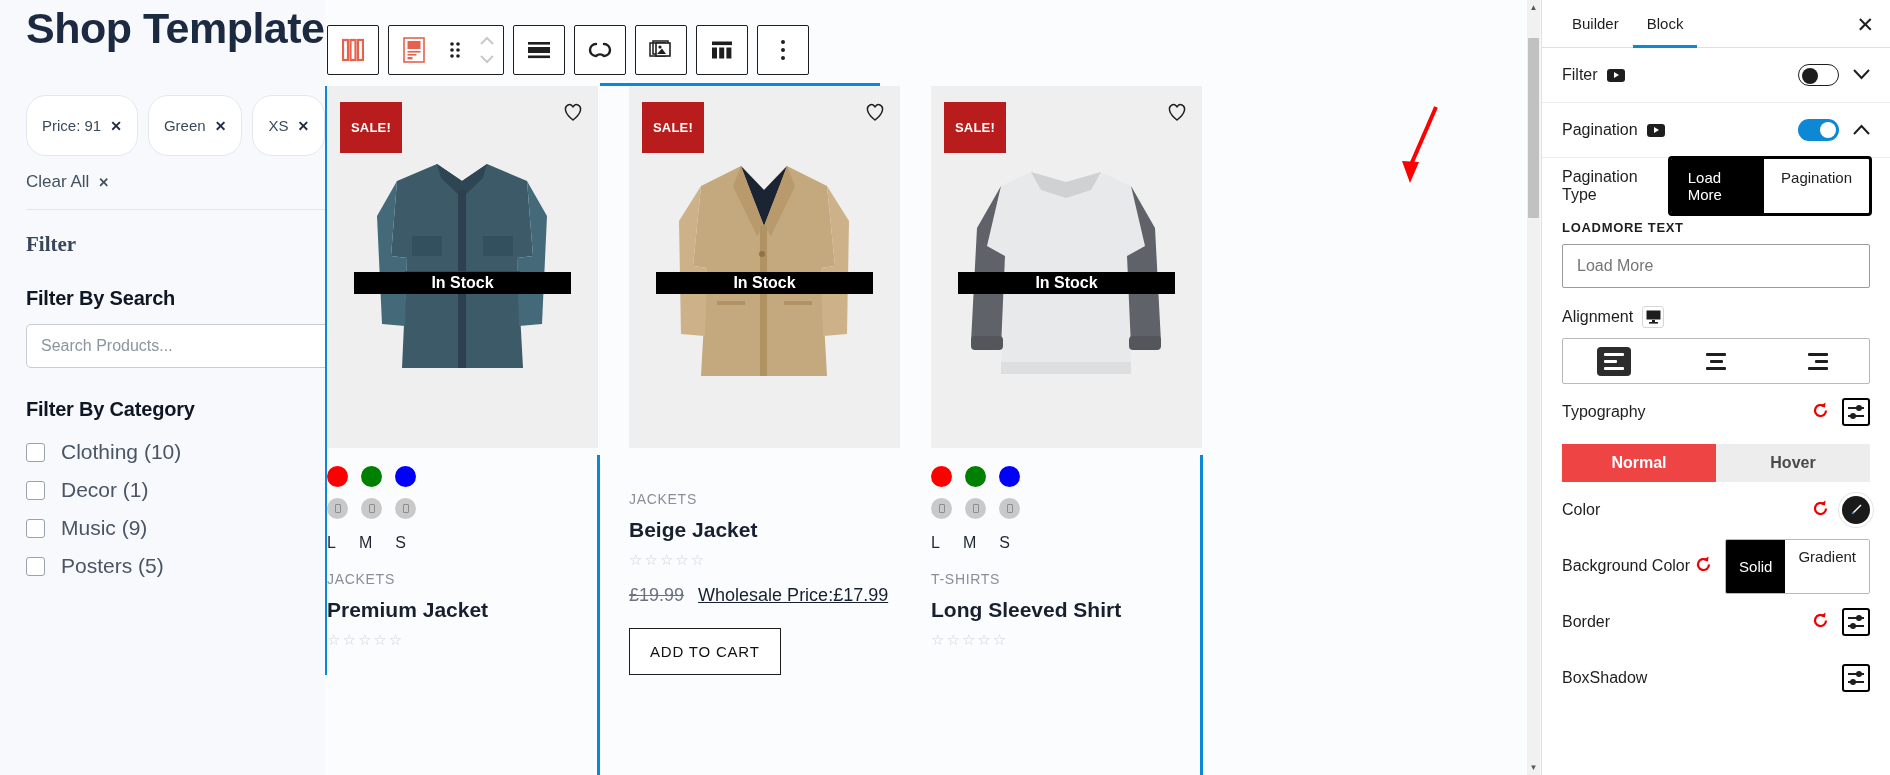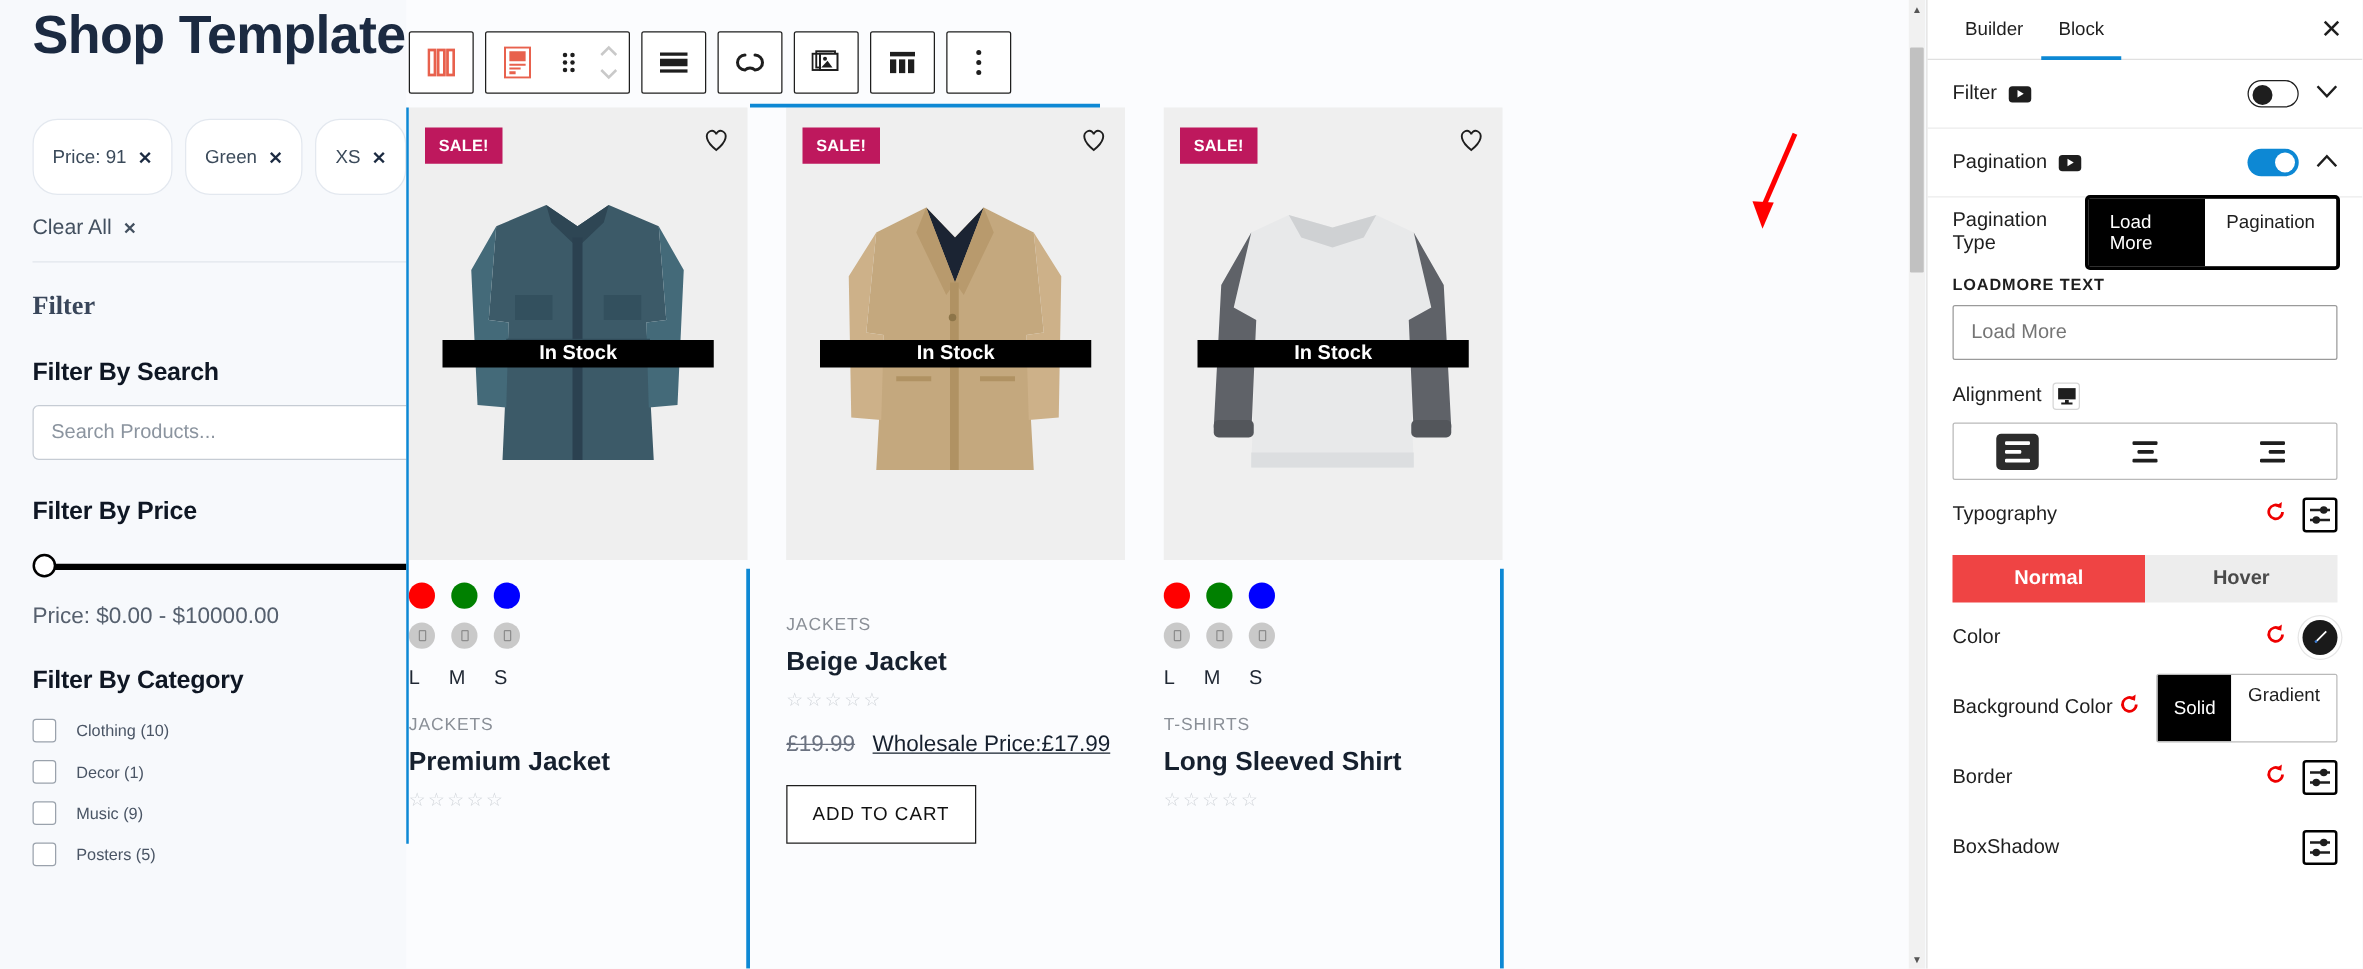--- a/index.html
+++ b/index.html
@@ -79,21 +79,21 @@
 
   .cat-list { margin-top: 12px; }
   .cat-row {
     display: flex; align-items: center; gap: 16px;
     padding: 7px 0; cursor: pointer;
   }
   .cbox {
     width: 19px; height: 19px; border: 1.5px solid #9aa2ac; border-radius: 3px;
     background: #fff; flex: none;
   }
-  .cat-label { font-size: 13px; color: #4a5565; flex: 1; }
+  .cat-label { font-size: 21px; color: #4a5565; flex: 1; }
   .chev-r { color: #4a5565; font-size: 15px; }
 
   
   .canvas {
     position: absolute; left: 325px; top: 0; width: 1215px; height: 775px;
     background: #fbfcfe; overflow: hidden;
   }
   .toolbar { position: absolute; left: 2px; top: 25px; display: flex; gap: 9px; }
   .tb-group {
     background: #fff; border: 1px solid #1e1e1e; border-radius: 2px;
@@ -106,22 +106,22 @@
   .tb-narrow { width: 32px; }
 
   .products {
     position: absolute; left: 2px; top: 86px; display: flex; gap: 31px;
   }
   .card { width: 271px; position: relative; }
   .card-img {
     height: 362px; background: #efefef; position: relative; overflow: hidden;
   }
   .sale-badge {
-    position: absolute; left: 13px; top: 16px; background: #be185d; color: #fff;
-    font-size: 13px; font-weight: bold; padding: 7px 11px; letter-spacing: .2px;
+    position: absolute; left: 13px; top: 16px; background: #b91c1c; color: #fff;
+    font-size: 13px; font-weight: bold; padding: 18px 11px; letter-spacing: .2px;
   }
   .heart { position: absolute; right: 14px; top: 16px; cursor: pointer; }
   .stock-bar {
     position: absolute; left: 27px; right: 27px; top: 186px; background: #000;
     color: #fff; text-align: center; font-size: 16px; font-weight: bold;
     padding: 2px 0;
   }
   .card-body { padding-top: 18px; }
   .swatches { display: flex; gap: 13px; }
   .sw { width: 21px; height: 21px; border-radius: 50%; }
@@ -326,32 +326,20 @@
         <span class="search-icon-btn">
           <svg viewBox="0 0 22 22" width="22" height="22">
             <circle cx="9.5" cy="9.5" r="6.5" fill="none" stroke="#1e1e1e" stroke-width="1.8"></circle>
             <line x1="14.5" y1="14.5" x2="20" y2="20" stroke="#1e1e1e" stroke-width="1.8"></line>
           </svg>
         </span>
       </div>
     </div>
 
     
-    <div class="sec">
-      <div class="sec-head">
-        <span class="sec-title">Filter By Price</span>
-        <span class="minus">−</span>
-      </div>
-      <div class="slider-row">
-        <div class="slider-track"></div>
-        <div class="slider-knob knob-lo"></div>
-        <div class="slider-knob knob-hi"></div>
-      </div>
-      <div class="price-text">Price: $0.00 - $10000.00</div>
-    </div>
 
     
     <div class="sec">
       <div class="sec-head">
         <span class="sec-title">Filter By Category</span>
         <span class="minus">−</span>
       </div>
       <div class="cat-list">
         <div class="cat-row">
           <span class="cbox"></span>

